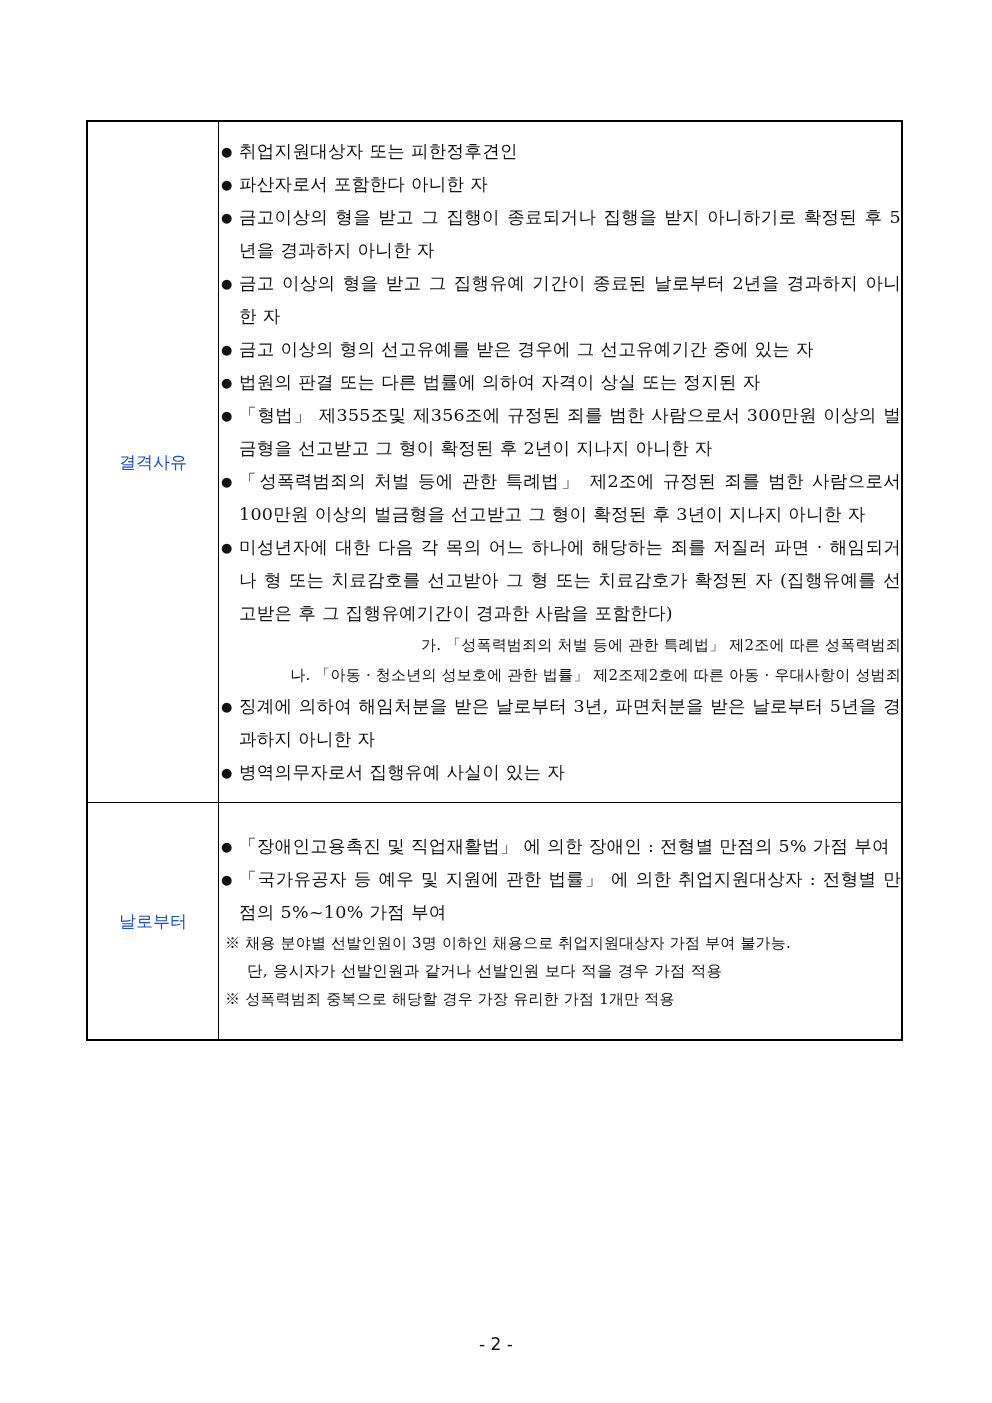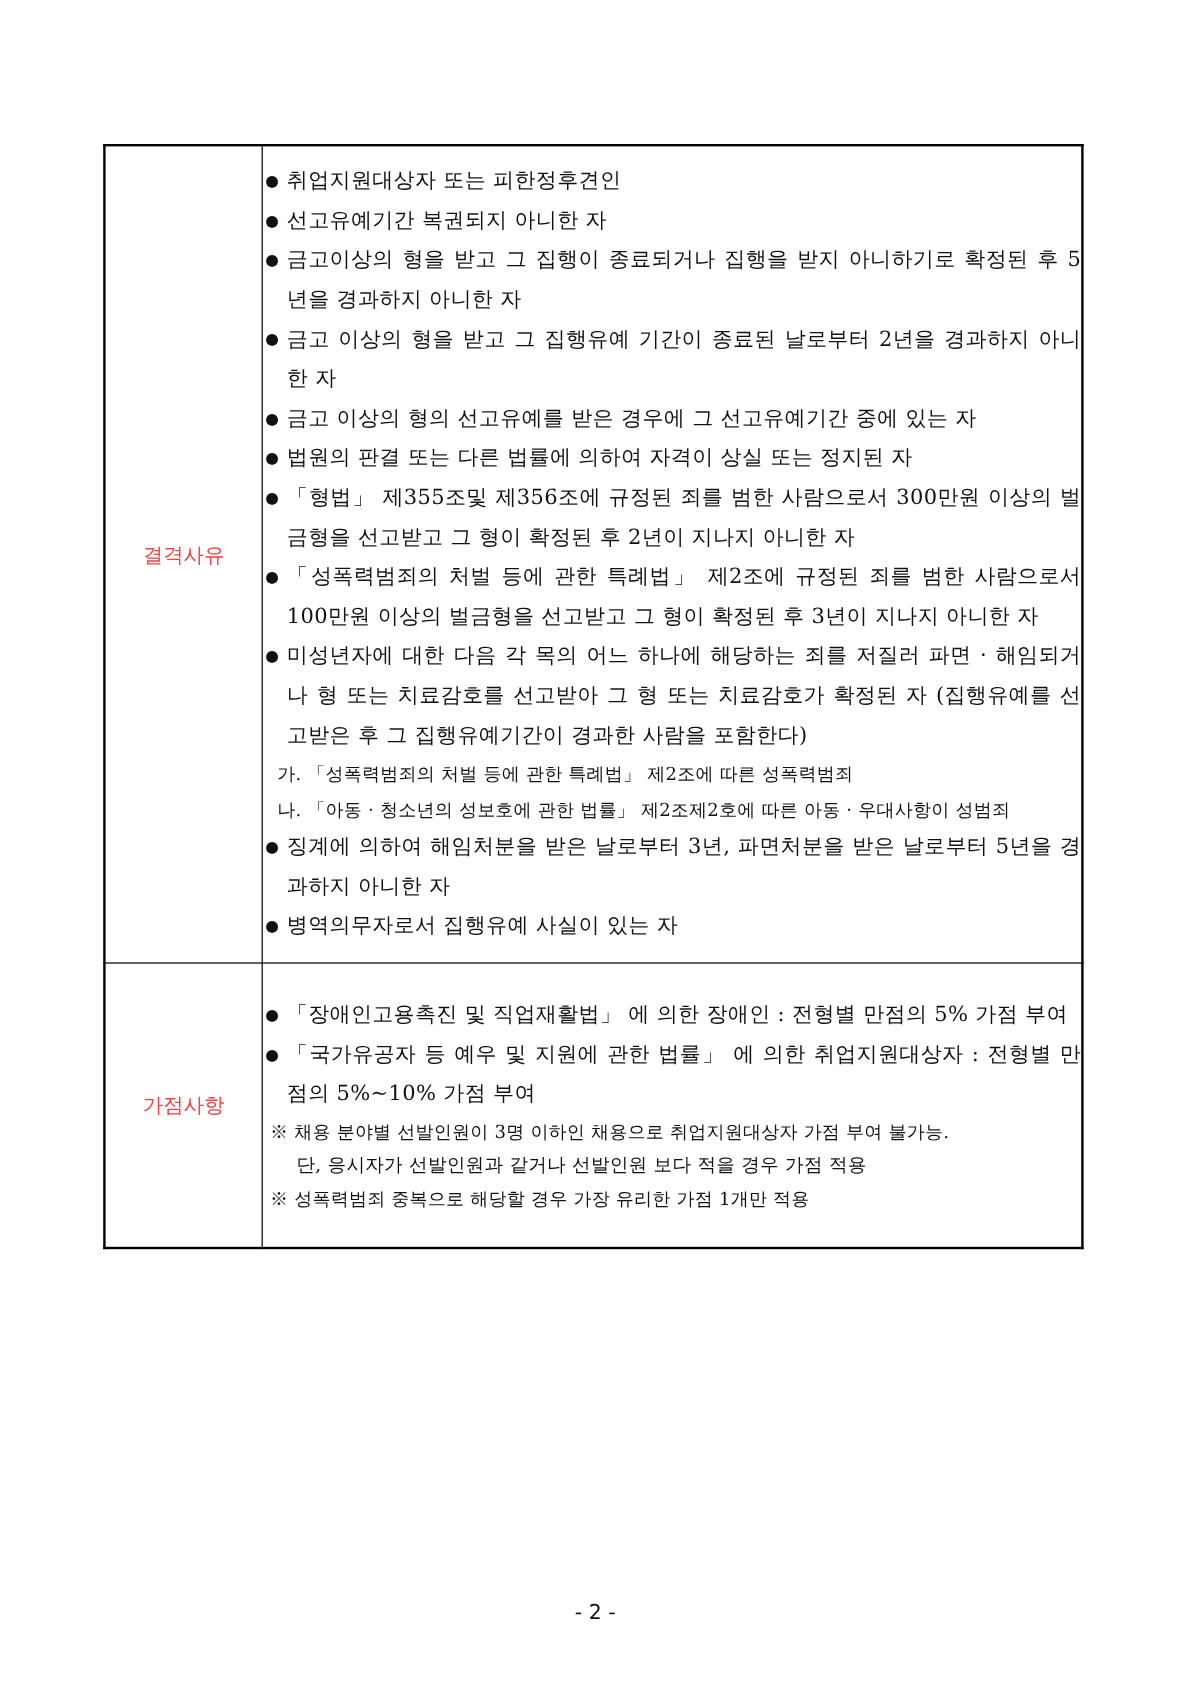--- a/index.html
+++ b/index.html
@@ -7,57 +7,57 @@
   .doc-table {
     position: absolute; left: 86px; top: 120px; width: 817px;
     border-collapse: collapse;
     border-top: 2px solid #000; border-bottom: 2px solid #000;
     border-left: 2px solid #000; border-right: 2px solid #000;
   }
   .doc-table td { vertical-align: middle; padding: 0; }
   .label-cell {
     width: 130px; border-right: 1px solid #000;
     text-align: center; font-family: "DejaVu Sans", "Liberation Sans", sans-serif;
-    font-size: 17px; color: #ef4444;
+    font-size: 17px; color: #1d4ed8;
   }
   .content-cell { padding: 14px 10px 12px 10px; }
   .row1 td { border-bottom: 1px solid #000; height: 680px; }
   .row2 td { height: 236px; }
   .item { position: relative; padding-left: 20px; font-size: 17.5px; line-height: 33px; letter-spacing: 0.3px; text-align: justify; }
   .bullet { position: absolute; left: 2px; top: 0; font-size: 13px; }
-  .sub { font-size: 15px; line-height: 30px; padding-left: 12px; letter-spacing: 0.2px; }
+  .sub { font-size: 15px; line-height: 30px; padding-left: 12px; letter-spacing: 0.2px; text-align: right; }
   .note { font-size: 15px; line-height: 28px; padding-left: 6px; letter-spacing: 0.2px; }
   .note-cont { font-size: 15.5px; line-height: 28px; padding-left: 28px; letter-spacing: 0.2px; }
   .page-number { position: absolute; top: 1334px; left: 0; width: 992px; text-align: center; font-family: "DejaVu Sans", sans-serif; font-size: 17px; }
 </style>
 </head>
 <body>
 
 <table class="doc-table">
   <tbody>
       <tr class="row1">
     <td class="label-cell">결격사유</td>
     <td class="content-cell">
       <div class="item"><span class="bullet">●</span><span>취업지원대상자 또는 피한정후견인</span></div>
-      <div class="item"><span class="bullet">●</span><span>선고유예기간 복권되지 아니한 자</span></div>
+      <div class="item"><span class="bullet">●</span><span>파산자로서 포함한다 아니한 자</span></div>
       <div class="item"><span class="bullet">●</span><span>금고이상의 형을 받고 그 집행이 종료되거나 집행을 받지 아니하기로 확정된 후 5년을 경과하지 아니한 자</span></div>
       <div class="item"><span class="bullet">●</span><span>금고 이상의 형을 받고 그 집행유예 기간이 종료된 날로부터 2년을 경과하지 아니한 자</span></div>
       <div class="item"><span class="bullet">●</span><span>금고 이상의 형의 선고유예를 받은 경우에 그 선고유예기간 중에 있는 자</span></div>
       <div class="item"><span class="bullet">●</span><span>법원의 판결 또는 다른 법률에 의하여 자격이 상실 또는 정지된 자</span></div>
       <div class="item"><span class="bullet">●</span><span>「형법」 제355조및 제356조에 규정된 죄를 범한 사람으로서 300만원 이상의 벌금형을 선고받고 그 형이 확정된 후 2년이 지나지 아니한 자</span></div>
       <div class="item"><span class="bullet">●</span><span>「성폭력범죄의 처벌 등에 관한 특례법」 제2조에 규정된 죄를 범한 사람으로서 100만원 이상의 벌금형을 선고받고 그 형이 확정된 후 3년이 지나지 아니한 자</span></div>
       <div class="item"><span class="bullet">●</span><span>미성년자에 대한 다음 각 목의 어느 하나에 해당하는 죄를 저질러 파면 · 해임되거나 형 또는 치료감호를 선고받아 그 형 또는 치료감호가 확정된 자 (집행유예를 선고받은 후 그 집행유예기간이 경과한 사람을 포함한다)</span></div>
       <div class="sub">가. 「성폭력범죄의 처벌 등에 관한 특례법」 제2조에 따른 성폭력범죄</div>
       <div class="sub">나. 「아동 · 청소년의 성보호에 관한 법률」 제2조제2호에 따른 아동 · 우대사항이 성범죄</div>
       <div class="item"><span class="bullet">●</span><span>징계에 의하여 해임처분을 받은 날로부터 3년, 파면처분을 받은 날로부터 5년을 경과하지 아니한 자</span></div>
       <div class="item"><span class="bullet">●</span><span>병역의무자로서 집행유예 사실이 있는 자</span></div>
     </td>
   </tr>
   <tr class="row2">
-    <td class="label-cell">가점사항</td>
+    <td class="label-cell">날로부터</td>
     <td class="content-cell">
       <div class="item"><span class="bullet">●</span><span>「장애인고용촉진 및 직업재활법」 에 의한 장애인 : 전형별 만점의 5% 가점 부여</span></div>
       <div class="item"><span class="bullet">●</span><span>「국가유공자 등 예우 및 지원에 관한 법률」 에 의한 취업지원대상자 : 전형별 만점의 5%~10% 가점 부여</span></div>
       <div class="note">※ 채용 분야별 선발인원이 3명 이하인 채용으로 취업지원대상자 가점 부여 불가능.</div>
       <div class="note-cont">단, 응시자가 선발인원과 같거나 선발인원 보다 적을 경우 가점 적용</div>
       <div class="note">※ 성폭력범죄 중복으로 해당할 경우 가장 유리한 가점 1개만 적용</div>
     </td>
   </tr>
 </tbody>
   </table>

